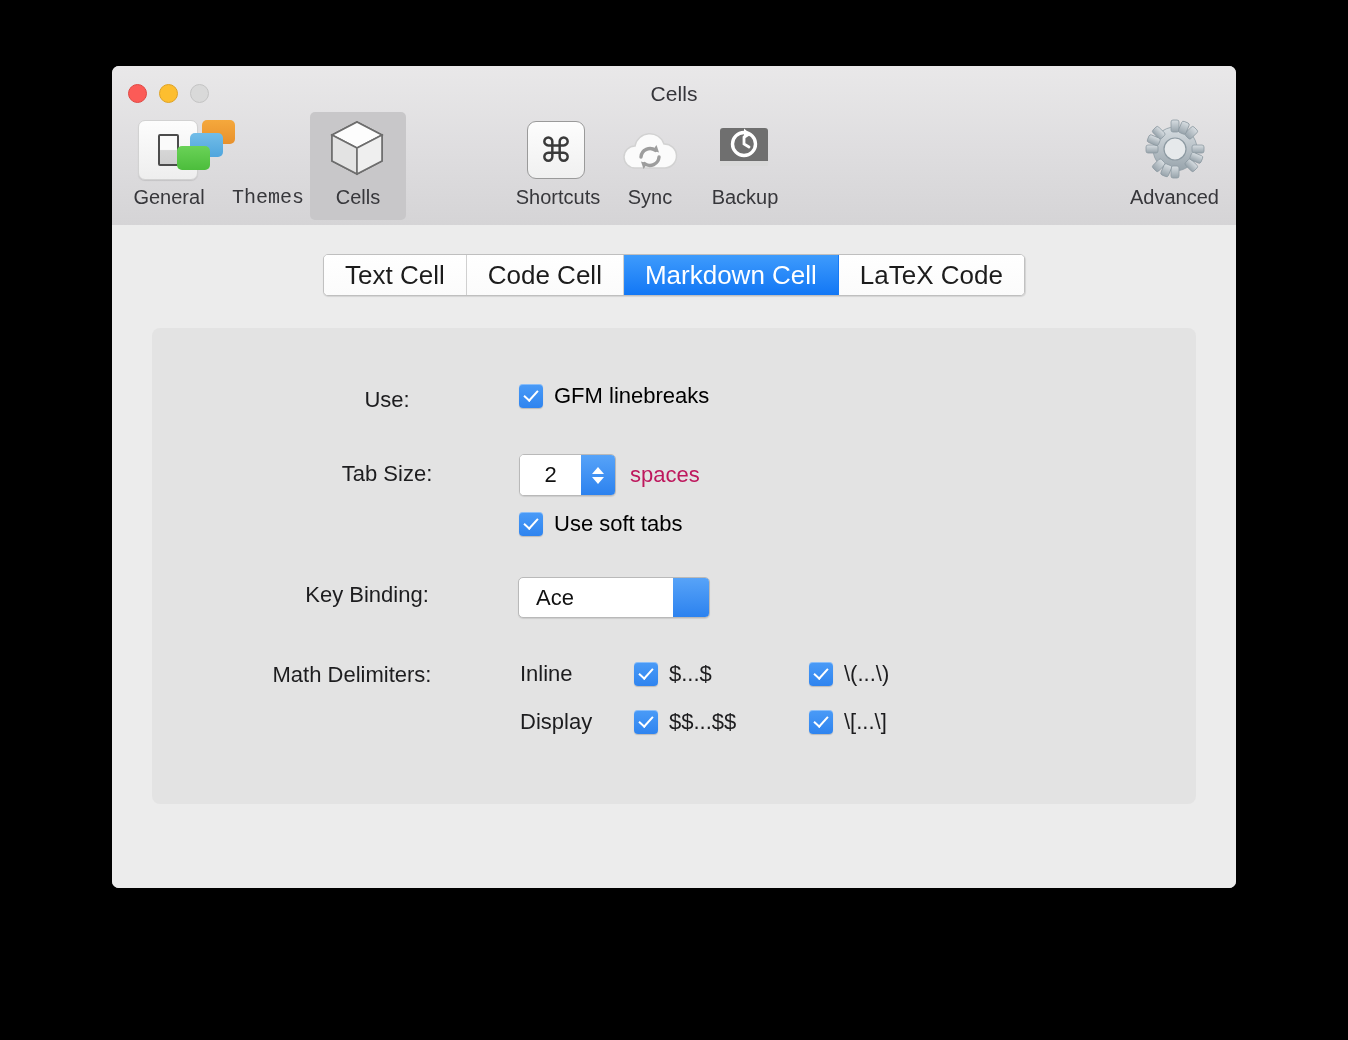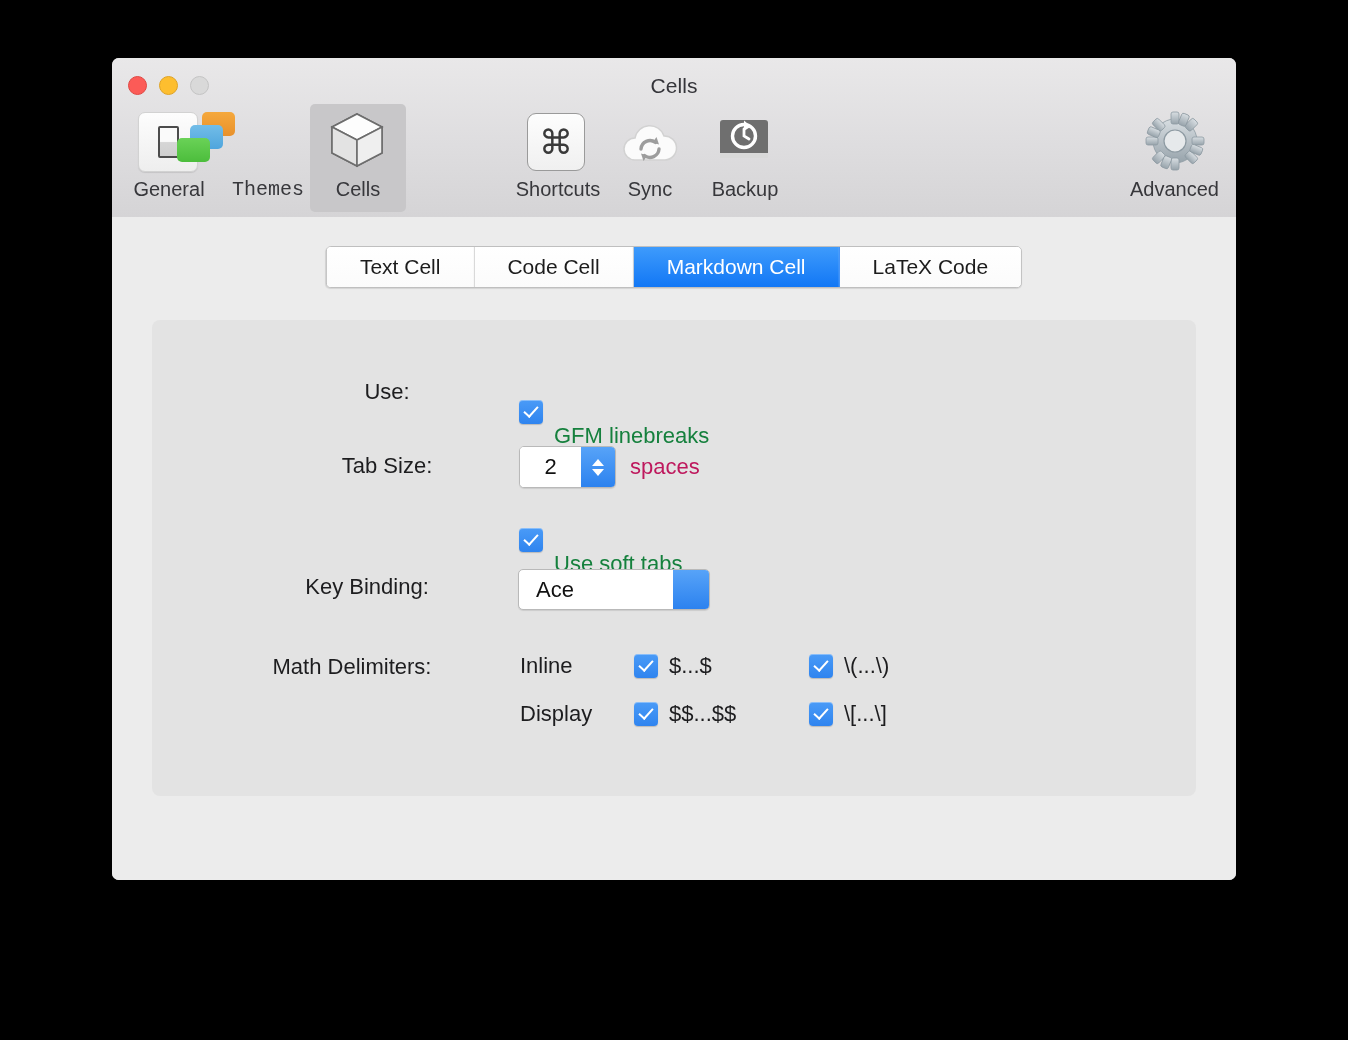--- a/index.html
+++ b/index.html
@@ -12,21 +12,21 @@
   }
   body {
     font-family: "Liberation Sans", sans-serif;
     -webkit-font-smoothing: antialiased;
   }
 
   
   #prefs-window {
     position: absolute;
     left: 112px;
-    top: 58px;
+    top: 66px;
     width: 1124px;
     height: 822px;
     background: #ececec;
     border-radius: 7px;
     box-shadow: 0 6px 26px rgba(0,0,0,0.55);
     overflow: hidden;
   }
 
   
   #titlebar {
@@ -177,22 +177,22 @@
     border-radius: 5px;
     overflow: hidden;
     box-shadow: 0 1px 1px rgba(0,0,0,0.10);
     background: #ffffff;
     height: 40px;
   }
   .tab {
     display: flex;
     align-items: center;
     justify-content: center;
-    padding: 0 33px;
-    font-size: 21px;
+    padding: 0 21px;
+    font-size: 26px;
     color: #1c1c1c;
     background: linear-gradient(to bottom,#ffffff,#fbfbfb);
     border-right: 1px solid #cfcfcf;
     cursor: default;
     white-space: nowrap;
     text-align: right;
   }
   .tab:last-child { border-right: none; }
   .tab.active {
     background: linear-gradient(to bottom,#3e9bfc 0%,#1277f5 100%);
@@ -235,23 +235,22 @@
     position: absolute;
     left: 8px; top: 3px;
     width: 6px; height: 12px;
     border: solid #ffffff;
     border-width: 0 2.6px 2.6px 0;
     transform: rotate(42deg);
   }
   .cb-text {
     margin-left: 11px;
     font-size: 22px;
-    color: #15803d;
+    color: #000000;
     white-space: nowrap;
-    margin-top: 48px;
   }
 
   
   .stepper {
     display: flex;
     width: 95px; height: 40px;
     border: 1px solid #b9b9b9;
     border-radius: 5px;
     overflow: hidden;
     background: #ffffff;

